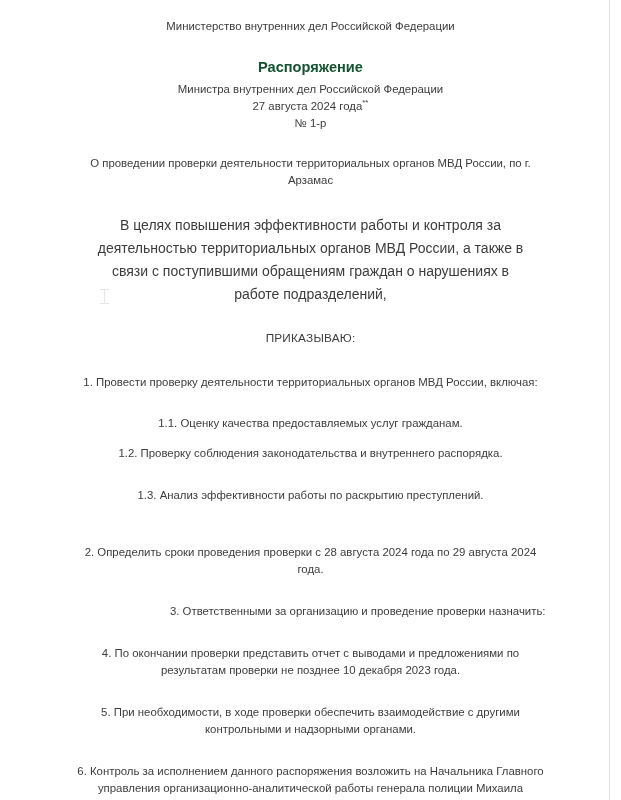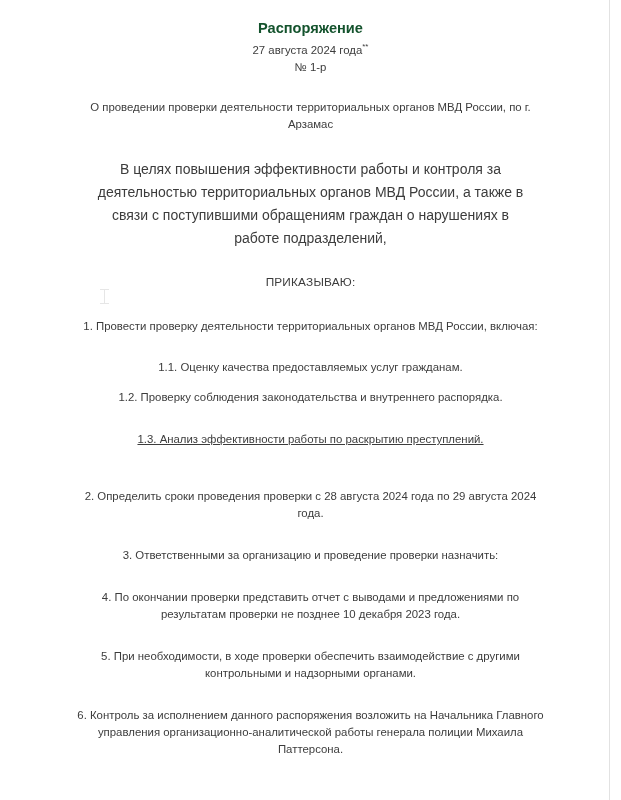--- a/index.html
+++ b/index.html
@@ -127,23 +127,23 @@
     width: 440px;
   }
   .clause.wide {
     width: 480px;
   }
 
   
   .clause-1   { margin-bottom: 24px; }
   .clause-11  { margin-bottom: 13px; }
   .clause-12  { margin-bottom: 25px; }
-  .clause-13  { margin-bottom: 40px; text-decoration: underline; }
+  .clause-13  { margin-bottom: 40px; }
   .clause-2   { margin-bottom: 25px; text-align: center; }
-  .clause-3   { margin-bottom: 25px; }
+  .clause-3   { margin-bottom: 25px; text-align: right; }
   .clause-r1  { margin-bottom: 27px; }
   .clause-4   { margin-bottom: 25px; }
   .clause-5   { margin-bottom: 25px; }
   .clause-6   { margin-bottom: 40px; }
 
   
   .text-caret {
     position: absolute;
     left: 100px;
     top: 289px;
@@ -171,23 +171,25 @@
   .text-caret .serif-bottom { bottom: 0; }
 </style>
 </head>
 <body>
 
 <div class="page-edge"></div>
 
 <div class="document">
 
   <div class="block">
+    <p class="line org-header">Министерство внутренних дел Российской Федерации</p>
 
     <p class="doc-title">Распоряжение</p>
 
+    <p class="line doc-subtitle">Министра внутренних дел Российской Федерации</p>
 
     <p class="line doc-date"><span>27 августа 2024 года</span><sup>**</sup></p>
 
     <p class="line doc-number">№ 1-р</p>
   </div>
 
   <p class="line subject">О проведении проверки деятельности территориальных органов МВД России, по г. Арзамас</p>
 
   <p class="line preamble">В целях повышения эффективности работы и контроля за деятельностью территориальных органов МВД России, а также в связи с поступившими обращениям граждан о нарушениях в работе подразделений,</p>
 

